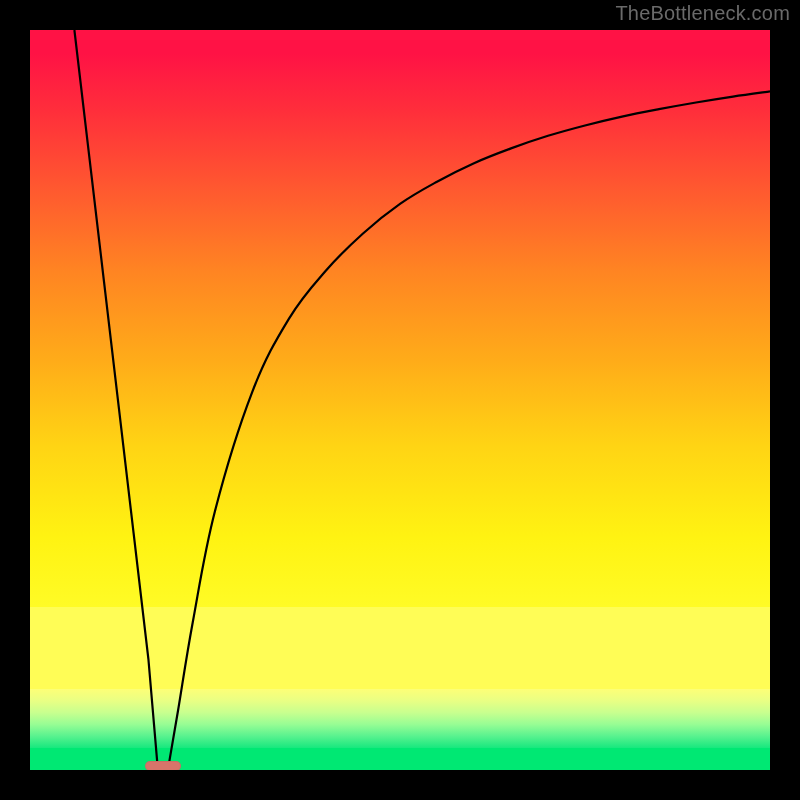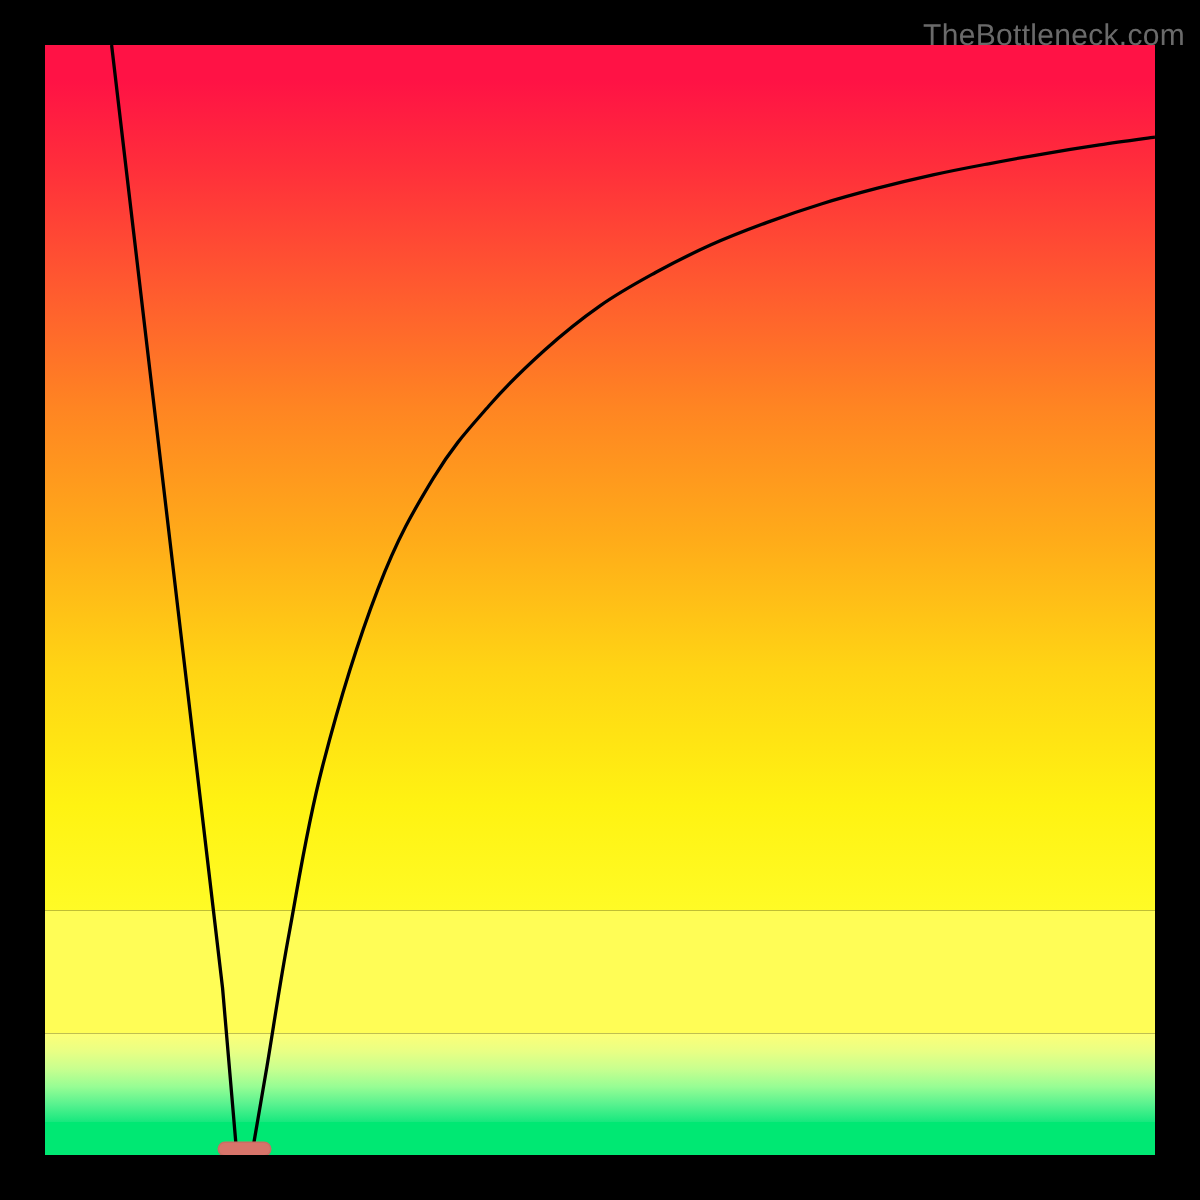--- a/index.html
+++ b/index.html
@@ -12,21 +12,21 @@
     font-family: Arial, Helvetica, sans-serif;
   }
   .frame {
     position: relative;
     width: 800px;
     height: 800px;
     background: #000;
   }
   .attribution {
     position: absolute;
-    top: 13px;
+    top: 2px;
     right: 10px;
     color: #6a6a6a;
     font-size: 20px;
     letter-spacing: 0.2px;
     z-index: 5;
   }
   .plot-area {
     position: absolute;
     left: 30px;
     top: 30px;

